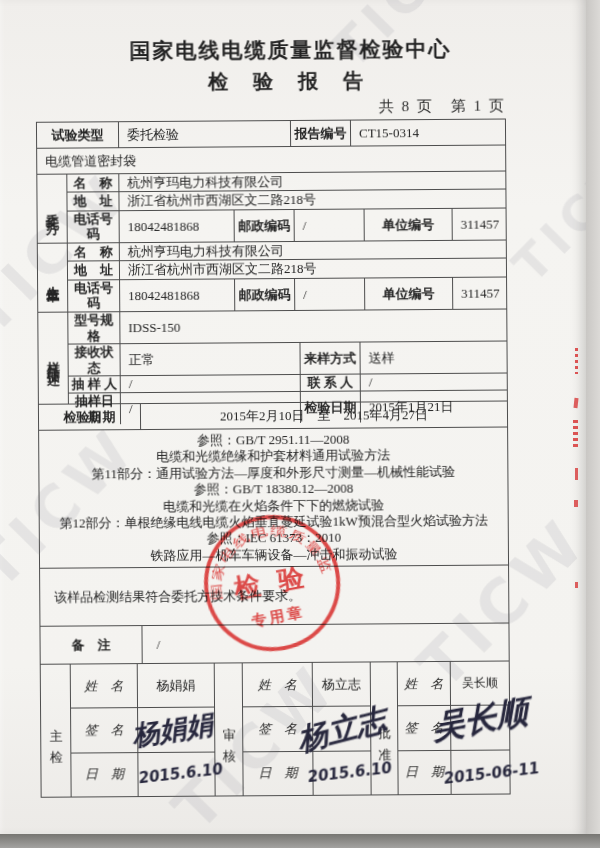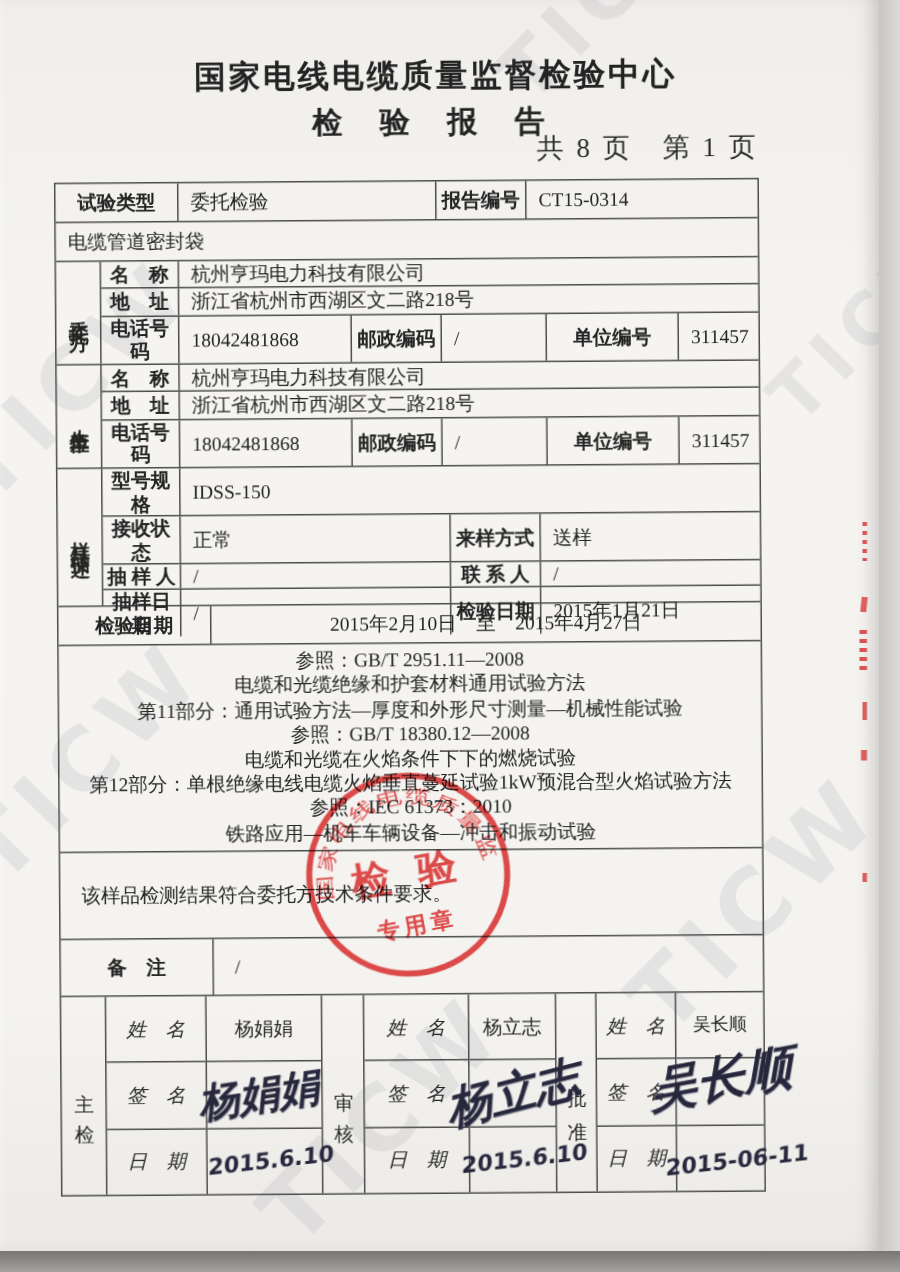--- a/index.html
+++ b/index.html
@@ -16,21 +16,21 @@
   .content { position:absolute; left:0; top:0; width:586px; height:834px; transform:rotate(-0.4deg); }
 
   .wm { position:absolute; font-family:"DejaVu Sans",sans-serif; font-weight:700;
     color:rgba(120,122,136,.13); transform:rotate(-45deg); letter-spacing:7px;
     pointer-events:none; z-index:1; white-space:nowrap; }
 
   .org-title { position:absolute; top:36px; left:0; width:586px; text-align:center;
     font-size:21px; font-weight:700; letter-spacing:2px; color:#232323; z-index:2; }
   .doc-title { position:absolute; top:68px; left:0; width:586px; text-align:center;
     font-size:20px; font-weight:700; letter-spacing:10px; color:#232323; z-index:2; }
-  .page-info { position:absolute; top:87px; right:78px; font-size:18px; color:#2a2a2a;
+  .page-info { position:absolute; top:98px; right:78px; font-size:15px; color:#2a2a2a;
     letter-spacing:2px; z-index:2; }
 
   .tbl { position:absolute; left:38px; top:120px; width:470px; border:1px solid #4d4d4d;
     color:#242424; z-index:2; background:transparent; }
   .tr { display:flex; border-bottom:1px solid #4d4d4d; }
   .tr.last { border-bottom:none; }
   .c { border-right:1px solid #4d4d4d; display:flex; align-items:center;
     font-size:13px; line-height:1.2; overflow:visible; }
   .c.end { border-right:none; }
   .lab { justify-content:center; text-align:center;font-weight:bold; }

